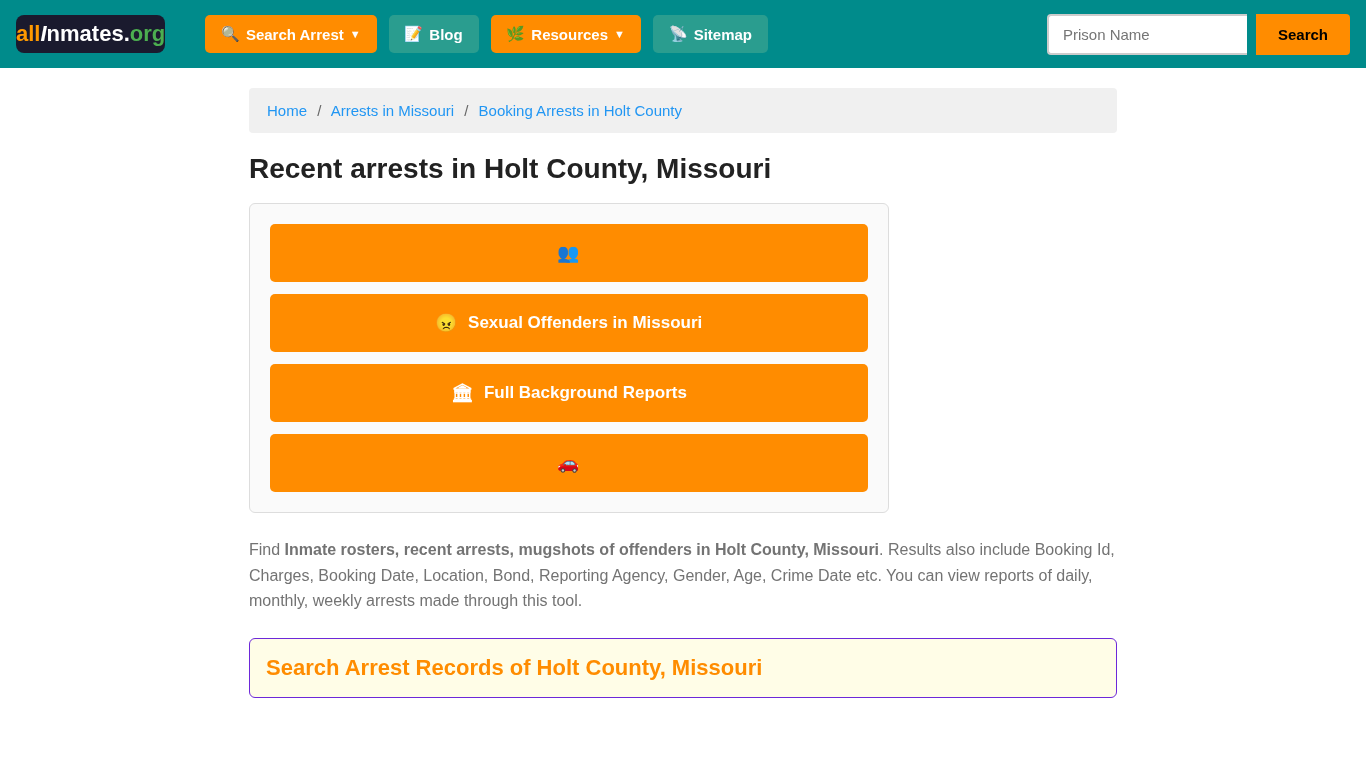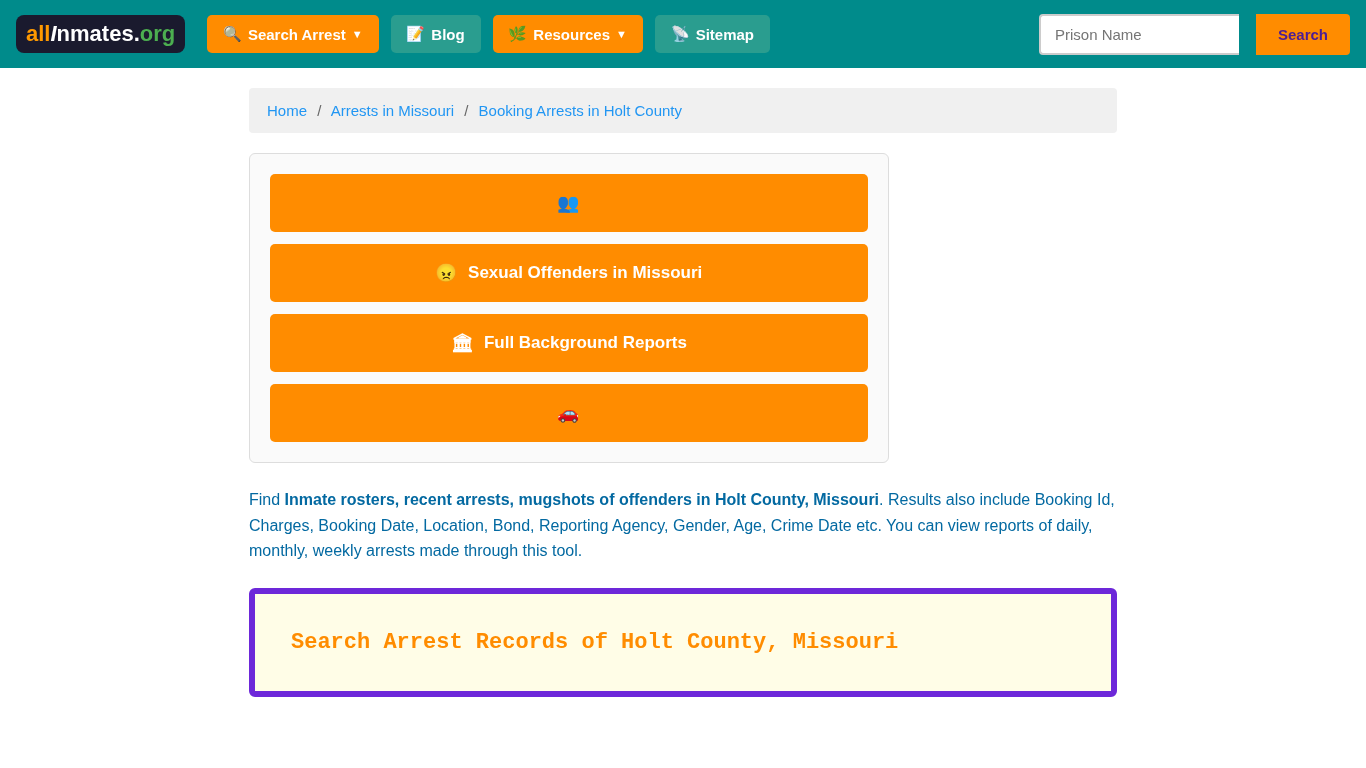--- a/index.html
+++ b/index.html
@@ -12,22 +12,22 @@
       align-items: center;
       padding: 0 16px;
       height: 68px;
       gap: 12px;
     }
     .logo {
       display: flex;
       align-items: center;
       background: #1a1a2e;
       border-radius: 8px;
-      padding: 6px 10px;
-      margin-right: 10px;
+      padding: 6px 0;
+      margin-right: 28px;
       text-decoration: none;
     }
     .logo-text {
       font-size: 22px;
       font-weight: bold;
       color: #fff;
       font-family: Arial, sans-serif;
     }
     .logo-text span.all { color: #f90; }
     .logo-text span.inmates { color: #fff; }
@@ -58,36 +58,36 @@
       display: flex;
       align-items: center;
       gap: 6px;
       font-weight: 600;
     }
 
     .nav-spacer { flex: 1; }
 
     .search-bar {
       display: flex;
-      gap: 17px;
+      gap: 9px;
       justify-content: space-between;
     }
     .search-input {
       border: 2px solid #ccc;
       border-right: none;
       border-radius: 4px 0 0 4px;
       padding: 10px 14px;
       font-size: 15px;
       width: 200px;
       outline: none;
       color: #999;
     }
     .search-btn {
       background: #ff8c00;
-      color: #4c1d95;
+      color: #000000;
       border: none;
       border-radius: 0 4px 4px 0;
       padding: 10px 22px;
       font-size: 15px;
       font-weight: bold;
       cursor: pointer;
     }
 
     
     .main-content {
@@ -145,33 +145,32 @@
       justify-content: center;
       gap: 10px;
       width: 100%;
       text-align: center;
     }
     .action-btn .btn-icon { font-size: 18px; }
 
     
     .description {
       font-size: 16px;
-      color: #0369a1;
+      color: #737373;
       line-height: 1.6;
       margin-bottom: 24px;
     }
     .description strong { font-weight: bold; }
 
     
     .section-box {
       background: #fffde7;
-      border: 6px solid #6d28d9;
+      border: 1px solid #6d28d9;
       border-radius: 6px;
-      padding: 36px;
-      font-family: Liberation Mono, monospace;
+      padding: 16px;
     }
     .section-title {
       font-size: 22px;
       font-weight: bold;
       color: #ff8c00;
     }
   </style>
 </head>
 <body>
 
@@ -217,20 +216,21 @@
 <main class="main-content">
 
   <nav class="breadcrumb">
     <a href="#">Home</a>
     <span class="separator">/</span>
     <a href="#">Arrests in Missouri</a>
     <span class="separator">/</span>
     <span class="current">Booking Arrests in Holt County</span>
   </nav>
 
+  <h1 class="page-title">Recent arrests in Holt County, Missouri</h1>
 
   <div class="action-box">
     <button class="action-btn">
       <span class="btn-icon">👥</span>
     </button>
     <button class="action-btn">
       <span class="btn-icon">😠</span>
       <span>Sexual Offenders in Missouri</span>
     </button>
     <button class="action-btn">

